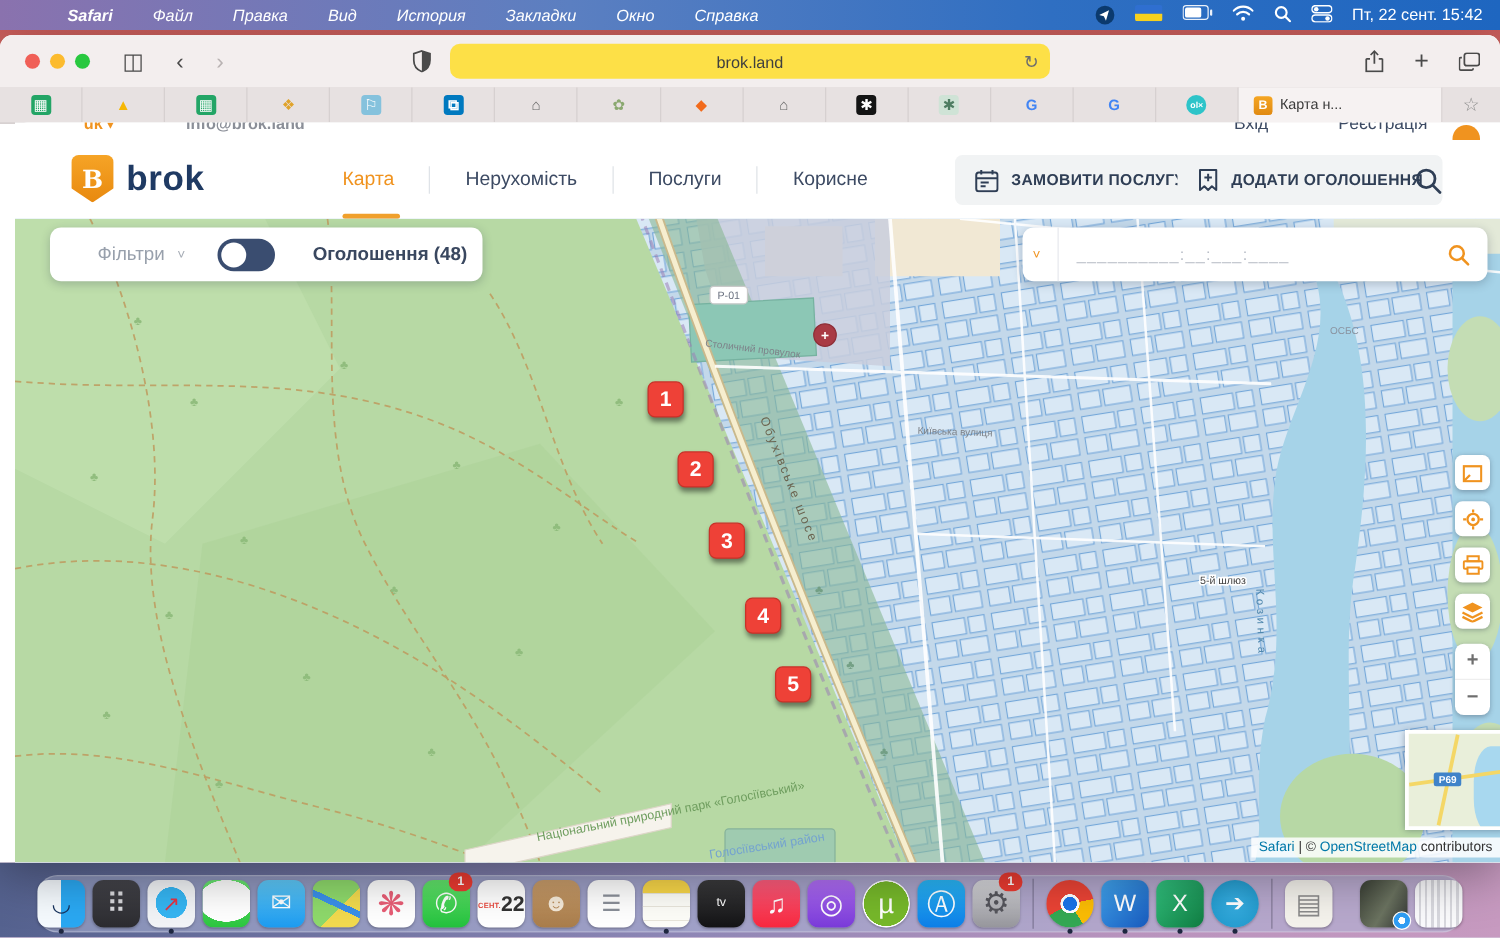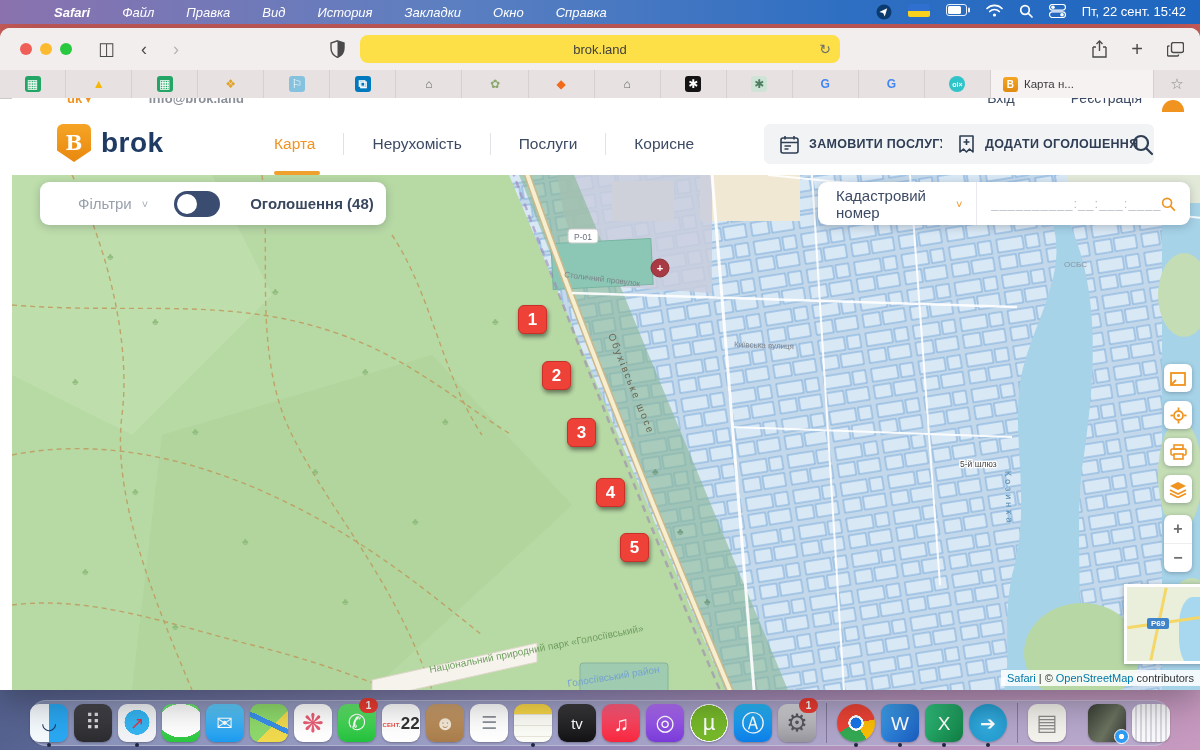--- a/index.html
+++ b/index.html
@@ -432,21 +432,20 @@
         <span class="f-lbl">Фільтри</span>
         <span class="f-car">˅</span>
         <span class="toggle">
             <span class="knob"></span>
           </span>
         <span class="f-count">Оголошення (48)</span>
       </div>
 
       
       <div class="panel cad">
-        <span class="c-lbl">Кадастровий номер</span>
         <span class="c-car">˅</span>
         <span class="c-sep"></span>
         <span class="c-ph">__________:__:___:____</span>
         <svg class="c-search" width="18" height="18" viewBox="0 0 18 18">
           <circle cx="7.5" cy="7.5" r="5.5" fill="none" stroke="#f0931f" stroke-width="2"></circle>
           <line x1="12" y1="12" x2="16.5" y2="16.5" stroke="#f0931f" stroke-width="2" stroke-linecap="round"></line>
         </svg>
       </div>
 
       
@@ -544,21 +543,21 @@
         <div class="dock-icon" style="background: linear-gradient(rgb(201, 157, 107), rgb(169, 125, 75)); color: rgb(244, 233, 216); font-size: 20px;">☻</div>
       </div>
       <div class="dock-item">
         <div class="dock-icon" style="background: rgb(255, 255, 255); color: rgb(138, 143, 152); font-size: 18px;">☰</div>
       </div>
       <div class="dock-item">
         <div class="dock-icon" style="background: linear-gradient(rgb(248, 214, 72) 0px, rgb(248, 214, 72) 27%, transparent 27%), repeating-linear-gradient(transparent 0px, transparent 10px, rgb(232, 229, 218) 10px, rgb(232, 229, 218) 11px), linear-gradient(rgb(253, 253, 248), rgb(253, 253, 248));"></div>
         <span class="dock-dot"></span>
       </div>
       <div class="dock-item">
-        <div class="dock-icon" style="background: linear-gradient(rgb(58, 58, 60), rgb(19, 19, 21)); color: rgb(255, 255, 255); font-size: 15px;">tv</div>
+        <div class="dock-icon" style="background: linear-gradient(rgb(58, 58, 60), rgb(19, 19, 21)); color: rgb(255, 255, 255); font-size: 10px;">tv</div>
       </div>
       <div class="dock-item">
         <div class="dock-icon" style="background: linear-gradient(rgb(253, 93, 125), rgb(248, 40, 62)); color: rgb(255, 255, 255); font-size: 21px;">♫</div>
       </div>
       <div class="dock-item">
         <div class="dock-icon" style="background: linear-gradient(rgb(176, 110, 245), rgb(122, 59, 217)); color: rgb(255, 255, 255); font-size: 22px;">◎</div>
       </div>
       <div class="dock-item">
         <div class="dock-icon" style="background: radial-gradient(circle, rgb(118, 184, 42) 0px, rgb(118, 184, 42) 66%, rgb(255, 255, 255) 67%); border-radius: 50%; color: rgb(255, 255, 255); font-size: 22px;">µ</div>
       </div>

